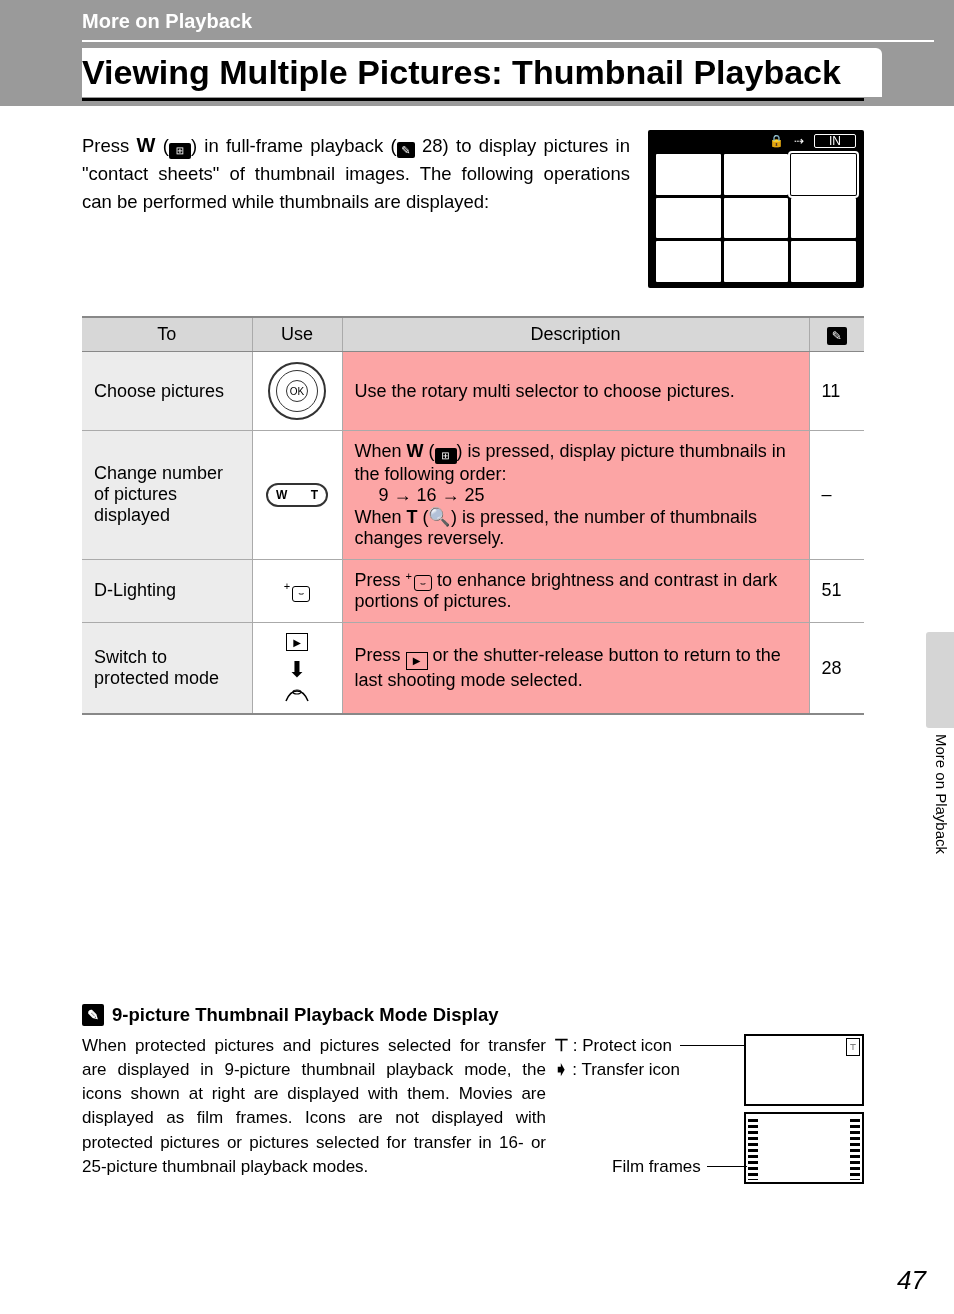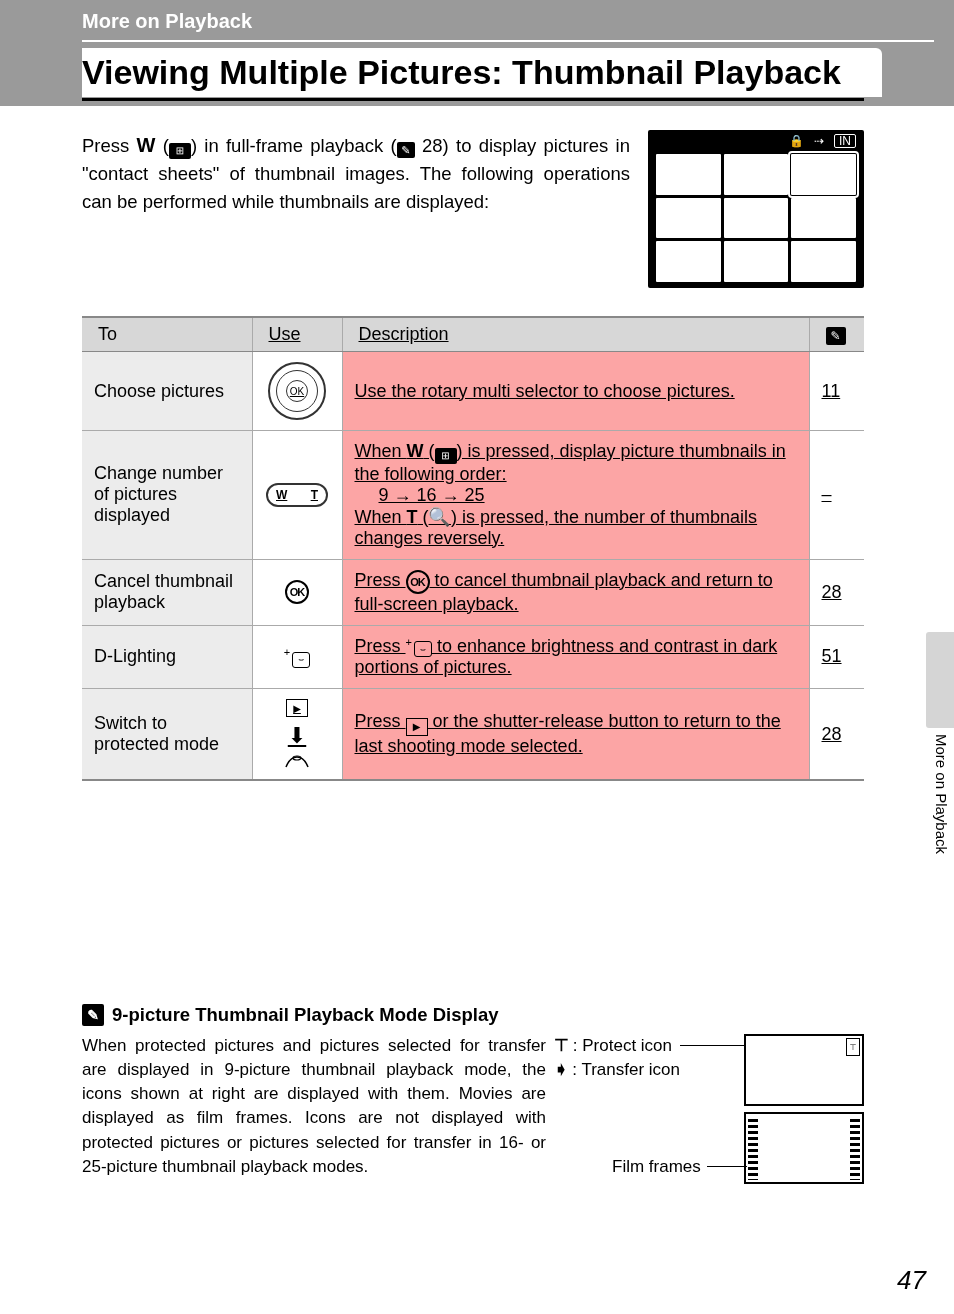--- a/index.html
+++ b/index.html
@@ -91,23 +91,23 @@
     width: 100%;
     border-collapse: collapse;
     font-size: 18px;
   }
   table.ops th {
     background: #d7d7d7;
     border-top: 2px solid #888;
     border-bottom: 1px solid #888;
     font-weight: normal;
     padding: 6px 16px;
-    text-align: left;
-  }
-  table.ops th + th, table.ops td + td { border-left: 1px solid #aaa; text-decoration: underline; }
+    text-align: center;
+  }
+  table.ops th + th, table.ops td + td { border-left: 1px solid #aaa; }
   table.ops td {
     border-bottom: 1px solid #aaa;
     padding: 10px 12px;
     vertical-align: middle;
   }
   table.ops tr:last-child td { border-bottom: 2px solid #888; }
   table.ops td.to { background: #ececec; width: 170px; margin-top: 32px; }
   table.ops td.use { width: 90px; text-align: center; background: #fff; }
   table.ops td.desc { background: #fca5a5; }
   table.ops td.ref { width: 55px; background: #fff; }
@@ -253,21 +253,21 @@
     background: #000; color: #fff; border-radius: 2px;
     font-size: 11px; vertical-align: -2px;
   }
   .th-book {
     display: inline-flex; align-items: center; justify-content: center;
     width: 20px; height: 18px;
     background: #000; color: #fff; border-radius: 2px;
     font-size: 12px;
   }
   .in-badge {
-    width: 22px; height: 14px; border: 1.5px solid #fff; border-radius: 2px;
+    width: 42px; height: 14px; border: 1.5px solid #fff; border-radius: 2px;
     color: #fff; font-size: 7px;
     display: inline-flex; align-items: center; justify-content: center;
   }
 </style>
 </head>
 <body>
 
 <div class="header-band">
   <div class="breadcrumb">More on Playback</div>
   <div class="underline-band"></div>
@@ -327,30 +327,20 @@
           </div>
         </td>
         <td class="desc">
           <span>When </span><b>W</b><span> (</span><span class="inline-box">⊞</span><span>) is pressed, display picture thumbnails in the following order:</span>
           <div class="arrow-seq">9 → 16 → 25</div>
           <span>When </span><b>T</b><span> (</span><span>🔍</span><span>) is pressed, the number of thumbnails changes reversely.</span>
         </td>
         <td class="ref">–</td>
       </tr>
       <tr>
-        <td class="to">Cancel thumbnail playback</td>
-        <td class="use">
-          <span class="ok-glyph">OK</span>
-        </td>
-        <td class="desc">
-          <span>Press </span><span class="ok-glyph">OK</span><span> to cancel thumbnail playback and return to full-screen playback.</span>
-        </td>
-        <td class="ref">28</td>
-      </tr>
-      <tr>
         <td class="to">D-Lighting</td>
         <td class="use">
           <span class="dlight-glyph">
               <span class="plus">+</span>
               <span class="face">⌣</span>
             </span>
         </td>
         <td class="desc">
           <span>Press </span><span class="dlight-glyph">
               <span class="plus">+</span>

